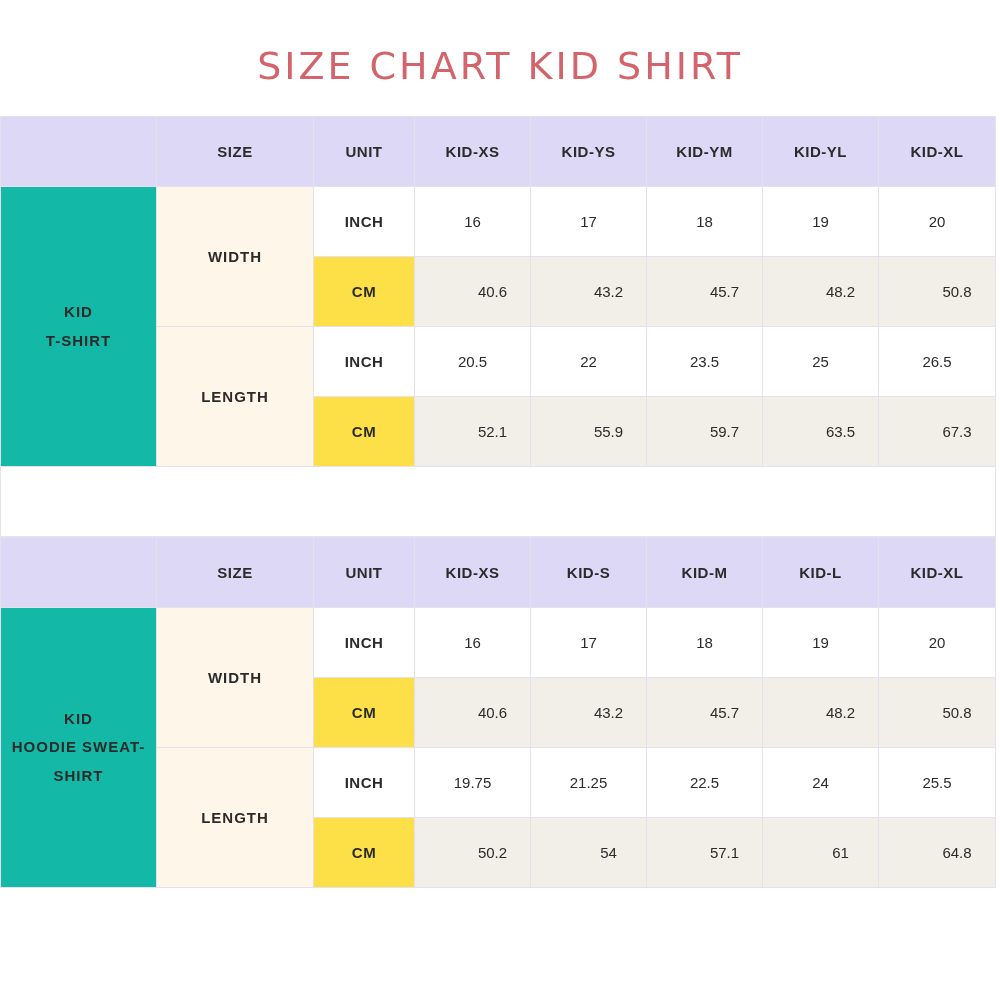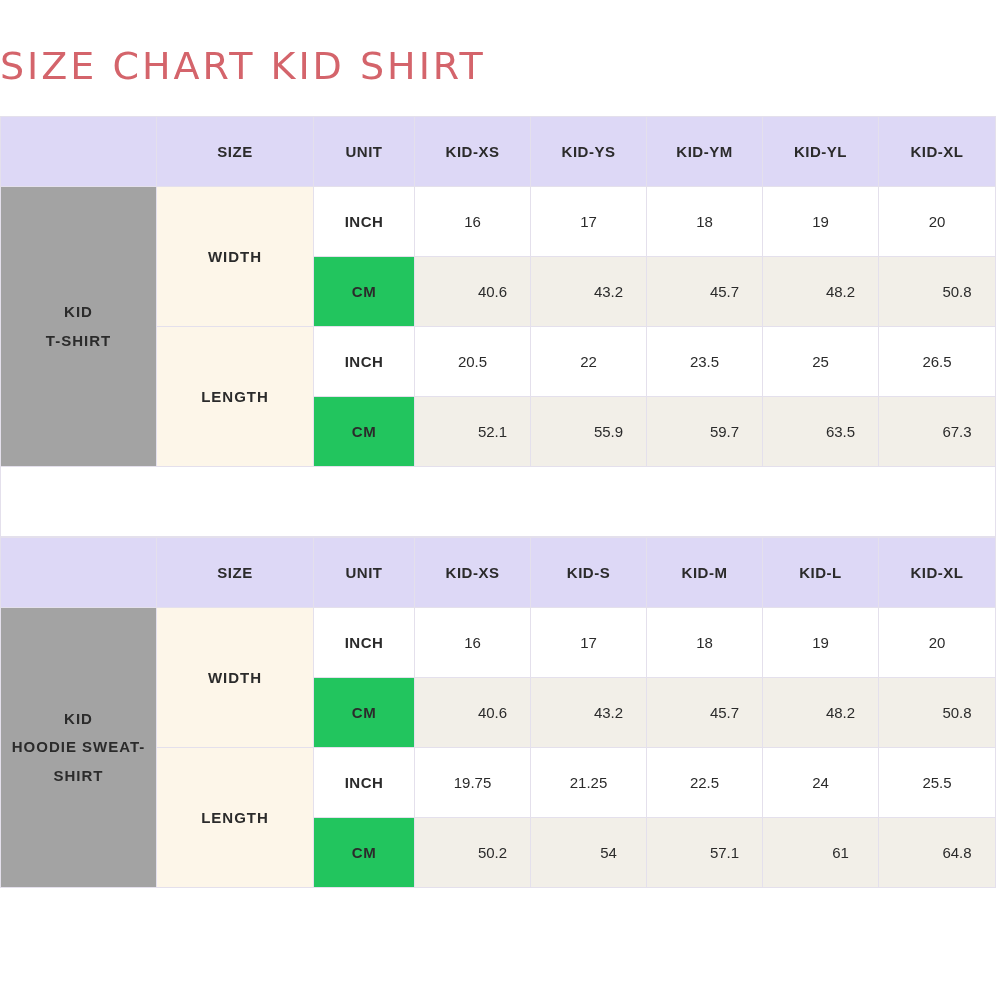--- a/index.html
+++ b/index.html
@@ -13,20 +13,21 @@
 
   .page {
     width: 1000px;
     height: 1000px;
     position: relative;
     background: #ffffff;
     box-sizing: border-box;
   }
 
   .title {
+    text-align: center;
     color: #d4646b;
     font-size: 38px;
     letter-spacing: 3px;
     font-weight: 400;
     font-family: "DejaVu Sans", sans-serif;
     padding-top: 44px;
     padding-bottom: 28px;
     margin: 0;
   }
 
@@ -54,21 +55,21 @@
     letter-spacing: 0.5px;
     color: #1f1f2e;
     height: 80px;
   }
 
   .hdr-blank {
     background: #ddd8f6;
   }
 
   .cat-cell {
-    background: #a3a3a3;
+    background: #14b8a6;
     font-weight: bold;
     font-size: 17px;
     letter-spacing: 1px;
     line-height: 1.9;
     color: #1f1f1f;
   }
 
   .dim-cell {
     background: #fdf6e9;
     font-weight: bold;
@@ -79,21 +80,21 @@
   }
 
   .unit-cell {
     background: #ffffff;
     font-weight: bold;
     font-size: 15px;
     letter-spacing: 0.5px;
   }
 
   .unit-cell.alt {
-    background: #22c55e;
+    background: #fde047;
   }
 
   .val-cell {
     background: #ffffff;
     font-size: 15px;
     margin-left: 8px;
   }
 
   .val-cell.alt {
     background: #f2efe8;

